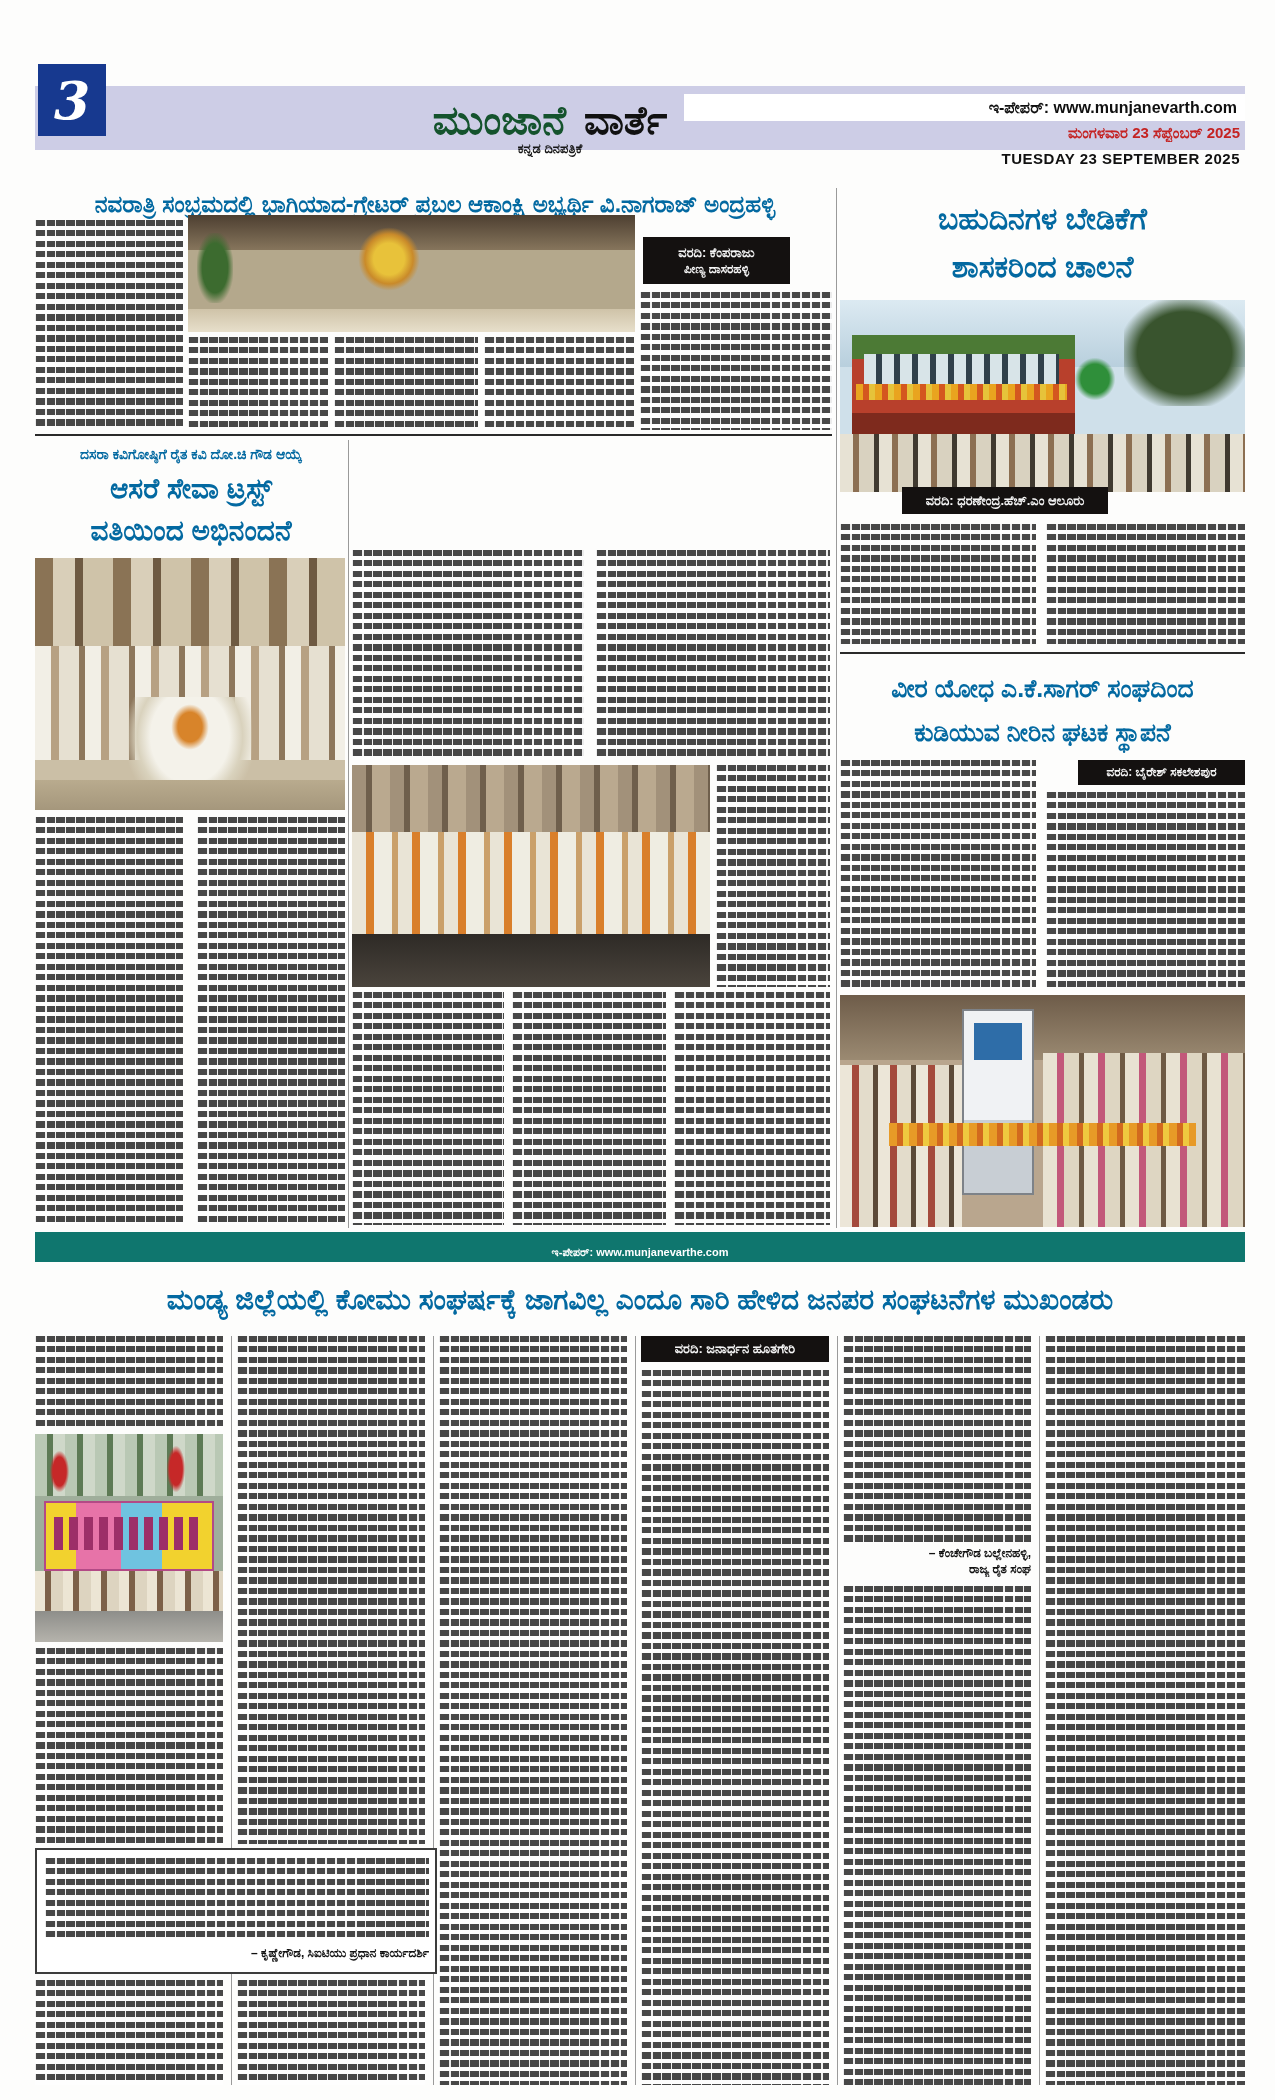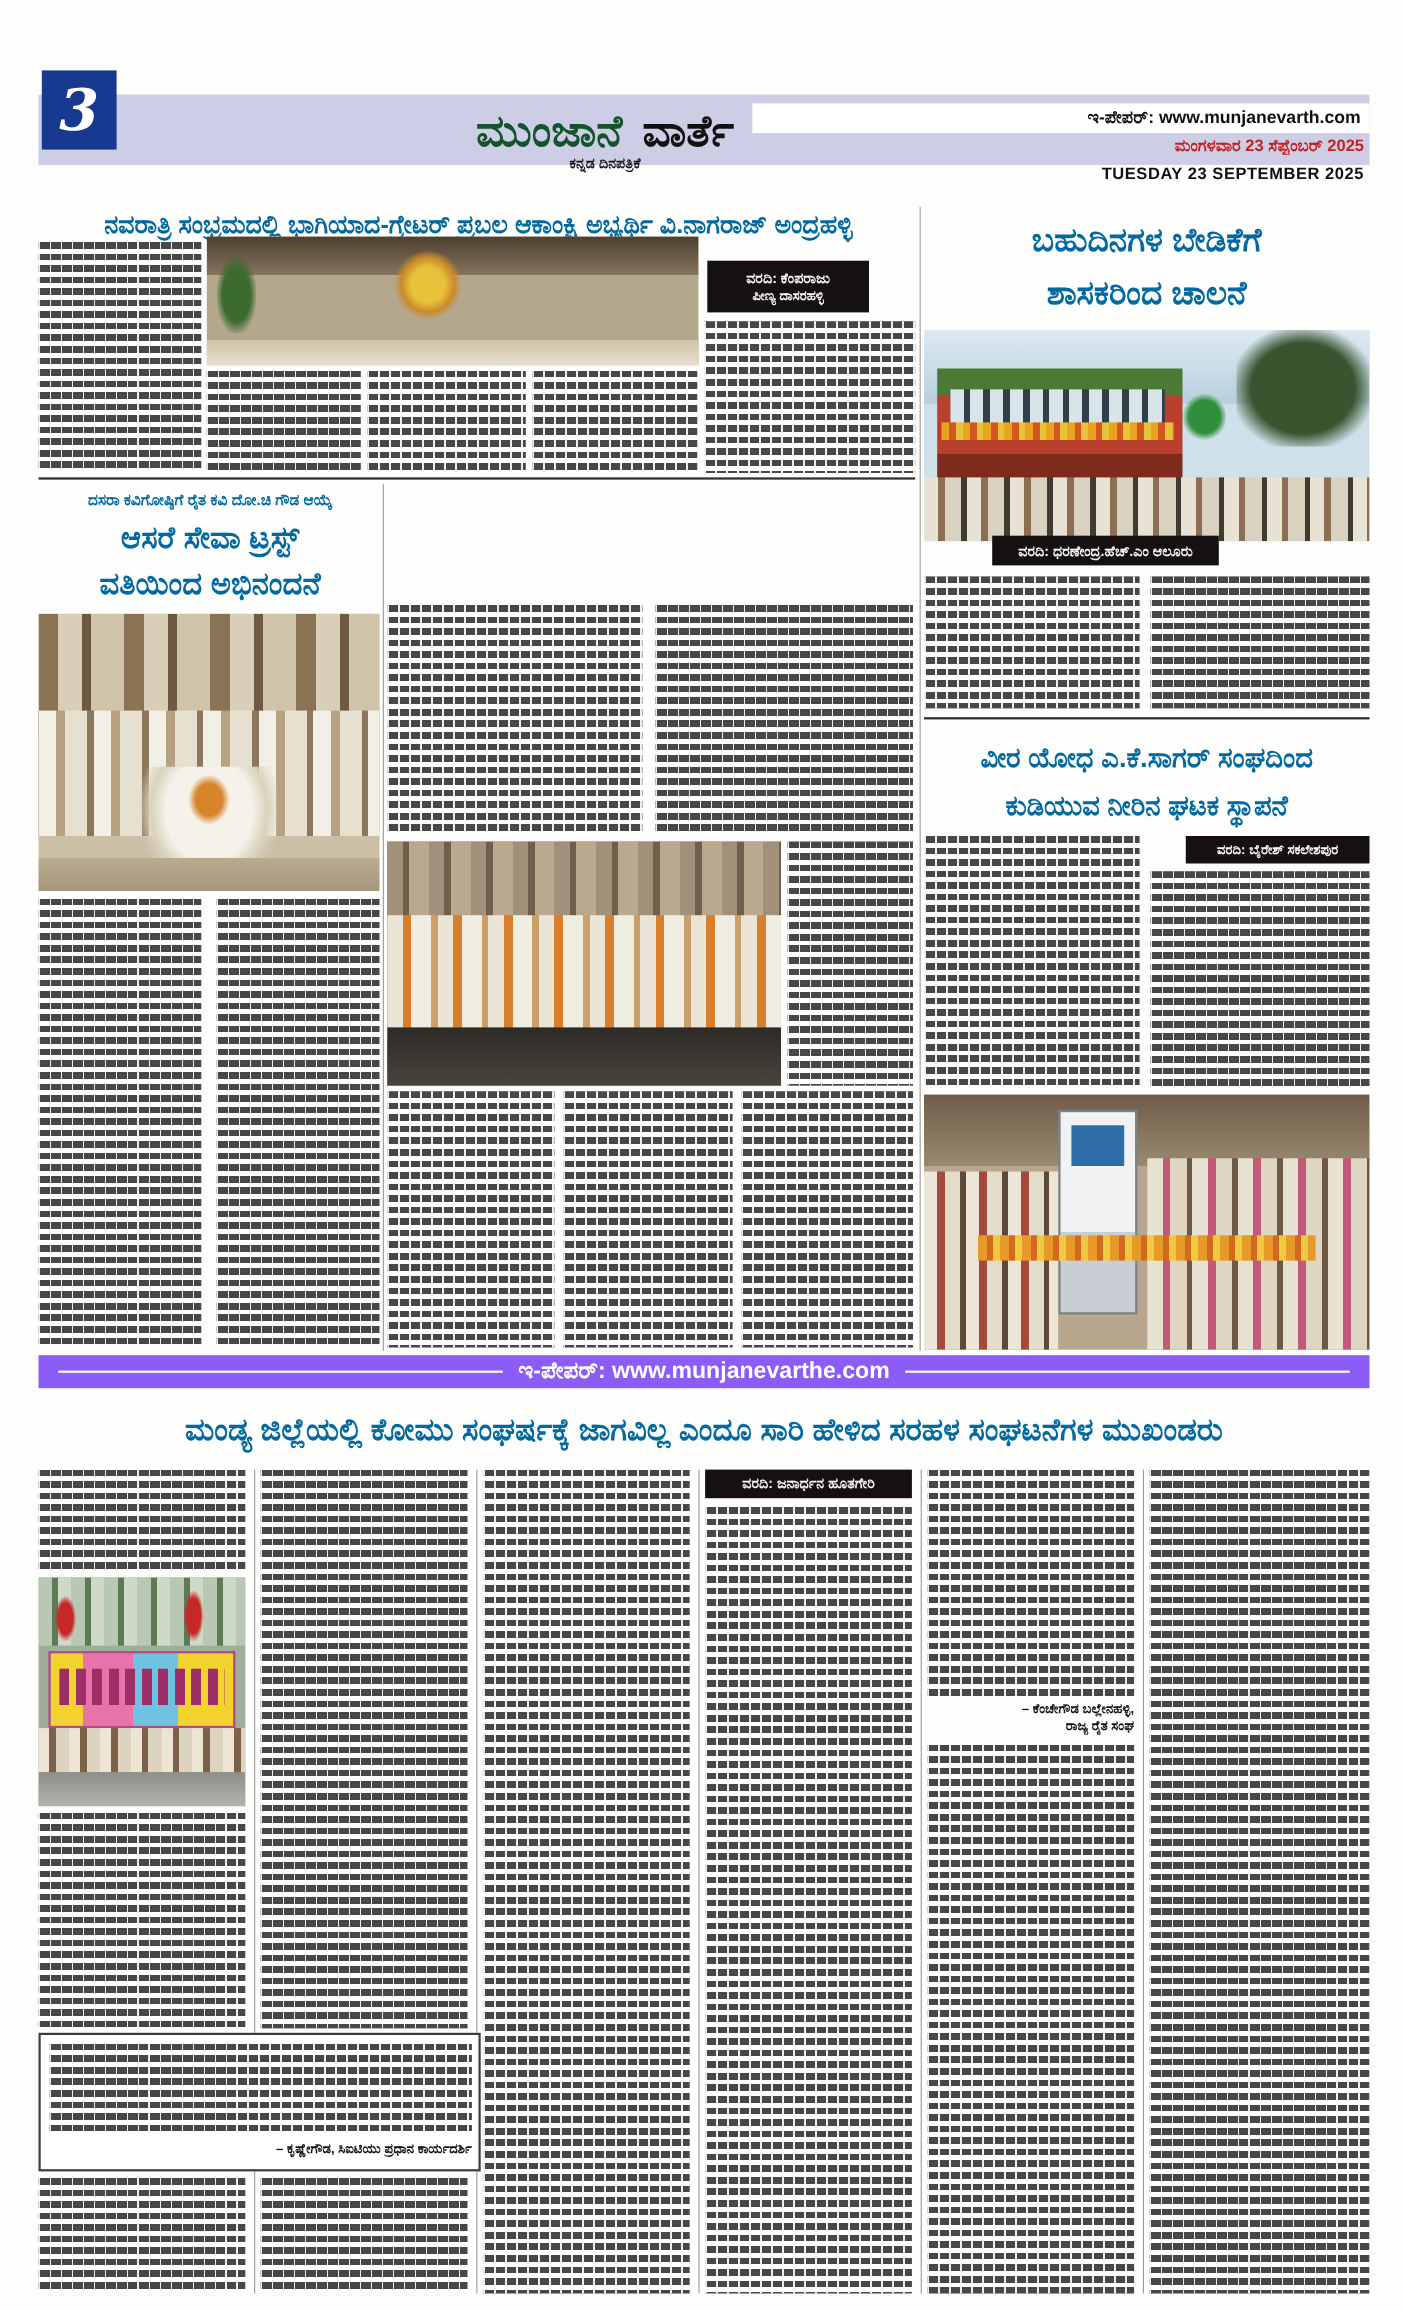--- a/index.html
+++ b/index.html
@@ -144,27 +144,27 @@
 
   <div class="ph" style="left:840px;top:995px;width:405px;height:232px;background:#b9a68e;" title="Inauguration of drinking water purifier unit with garlands and soldier banner">
     <div style="left:0;top:0;width:100%;height:28%;background:linear-gradient(#6e5c49,#9b8a72);"></div>
     <div style="left:30%;top:6%;width:18%;height:80%;background:linear-gradient(#f0f2f4 0 60%,#c8ced4 60% 100%);border:2px solid #7d8288;box-sizing:border-box;"></div>
     <div style="left:33%;top:12%;width:12%;height:16%;background:#2e6da8;"></div>
     <div style="left:0;top:30%;width:30%;height:70%;background:repeating-linear-gradient(90deg,#ece6d8 0 12px,#a44a3c 12px 19px,#e3dccb 19px 33px,#5c4a38 33px 38px);"></div>
     <div style="left:50%;top:25%;width:50%;height:75%;background:repeating-linear-gradient(90deg,#e8e2d2 0 14px,#c2587a 14px 21px,#ded6c2 21px 36px,#6e5a44 36px 41px);"></div>
     <div style="left:12%;top:55%;width:76%;height:10%;background:repeating-linear-gradient(90deg,#e79a27 0 8px,#d2691e 8px 14px,#efc93f 14px 20px);"></div>
   </div>
 
-  <div id="banner" style="left:35px;top:1232px;width:1210px;height:30px;background:#8b5cf6;padding:0 18px;box-sizing:border-box;font-size:21px;">
+  <div id="banner" style="left:35px;top:1232px;width:1210px;height:30px;background:#0f766e;padding:0 18px;box-sizing:border-box;font-size:11px;flex-direction:column;">
     <div class="line"></div>
     <span style="white-space:nowrap;">ಇ-ಪೇಪರ್: www.munjanevarthe.com</span>
     <div class="line"></div>
   </div>
 
-  <div class="hl nowrap" style="left:35px;top:1274px;width:1210px;height:52px;font-size:28px;">ಮಂಡ್ಯ ಜಿಲ್ಲೆಯಲ್ಲಿ ಕೋಮು ಸಂಘರ್ಷಕ್ಕೆ ಜಾಗವಿಲ್ಲ ಎಂದೂ ಸಾರಿ ಹೇಳಿದ ಸರಹಳ ಸಂಘಟನೆಗಳ ಮುಖಂಡರು</div>
+  <div class="hl nowrap" style="left:35px;top:1274px;width:1210px;height:52px;font-size:28px;">ಮಂಡ್ಯ ಜಿಲ್ಲೆಯಲ್ಲಿ ಕೋಮು ಸಂಘರ್ಷಕ್ಕೆ ಜಾಗವಿಲ್ಲ ಎಂದೂ ಸಾರಿ ಹೇಳಿದ ಜನಪರ ಸಂಘಟನೆಗಳ ಮುಖಂಡರು</div>
 
   <div class="vrule" style="left:231px;top:1336px;height:749px;"></div>
   <div class="vrule" style="left:433px;top:1336px;height:749px;"></div>
   <div class="vrule" style="left:635px;top:1336px;height:749px;"></div>
   <div class="vrule" style="left:837px;top:1336px;height:749px;"></div>
   <div class="vrule" style="left:1039px;top:1336px;height:749px;"></div>
 
   <div class="greek" style="left:35px;top:1336px;width:188px;height:94px;"></div>
   <div class="ph" style="left:35px;top:1434px;width:188px;height:208px;background:#9fae9b;" title="Street march with large multicolour banner and red flags">
     <div style="left:0;top:0;width:100%;height:30%;background:repeating-linear-gradient(90deg,#b9c8b4 0 12px,#5d7a55 12px 18px,#cfd8c9 18px 30px);"></div>

